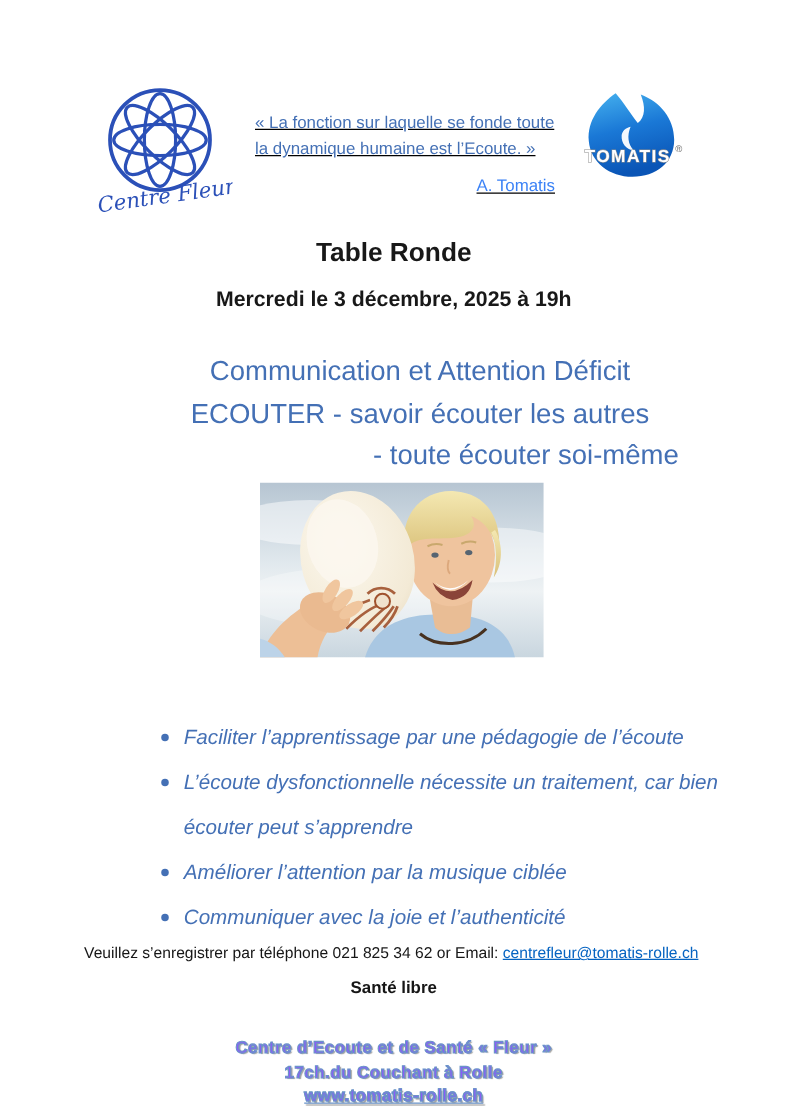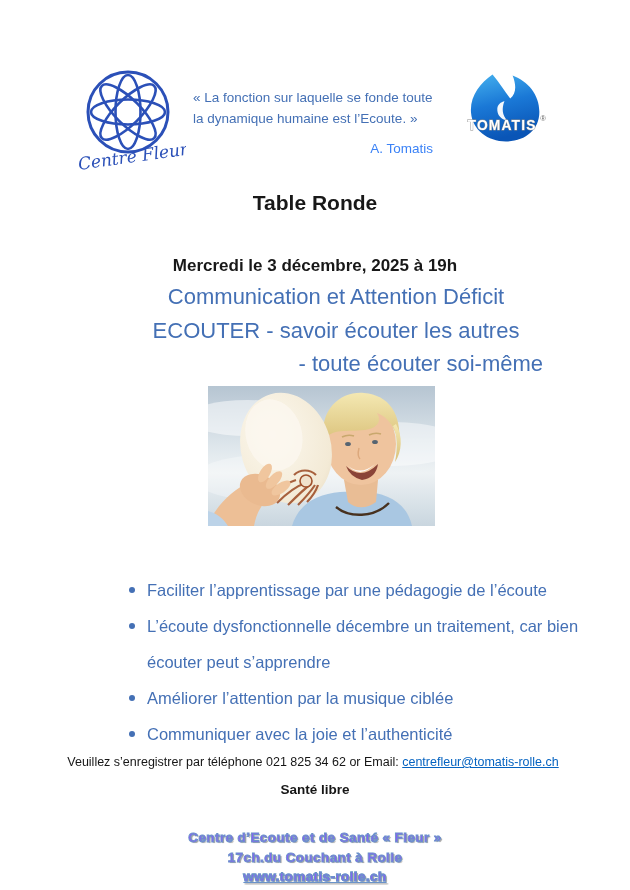--- a/index.html
+++ b/index.html
@@ -6,51 +6,52 @@
   .page{
     position:relative;
     width:630px;height:890px;
     background:#ffffff;
     font-family:"Liberation Sans",sans-serif;
     overflow:hidden;
   }
   
   .logo-left{position:absolute;left:74px;top:68px;width:112px;height:104px;}
   .quote-block{
-    position:absolute;left:193px;top:87px;width:248px;
+    position:absolute;left:204px;top:87px;width:248px;
     color:#46面b5;
+    text-decoration:underline;
   }
   .quote-line{font-size:13.5px;line-height:21px;color:#4470b5;text-align:left;}
   .quote-attr{font-size:13.5px;color:#3b82f6;text-align:right;padding-right:8px;margin-top:12px;}
   .logo-right{position:absolute;left:461px;top:69px;width:86px;height:78px;}
   
   .title{
     position:absolute;left:0;right:0;top:191px;text-align:center;
     font-size:21px;font-weight:700;color:#181818;
   }
   .date{
     position:absolute;left:0;right:0;top:230px;text-align:center;
-    font-size:17px;font-weight:700;color:#181818;margin-top:26px;
+    font-size:17px;font-weight:700;color:#181818;
   }
   .heading{
     position:absolute;left:125px;top:280px;width:422px;
     font-size:22px;line-height:33.5px;color:#4470b5;
   }
   .heading .h-line{text-align:center;}
   .heading .h-line.last{text-align:right;padding-right:4px;}
   
   .photo{
     position:absolute;left:208px;top:386px;width:227px;height:140px;
   }
   .photo svg{display:block;}
   
   .bullets{
     position:absolute;left:126px;top:572px;width:458px;
     margin:0;padding:0;list-style:none;
-    color:#4470b5;font-size:16.5px;line-height:36px;
+    color:#4470b5;font-size:16.5px;line-height:36px;font-style:italic;
   }
   .bullets li{position:relative;padding-left:21px;}
   .bullets li::before{
     content:"";position:absolute;left:3px;top:15px;width:6px;height:6px;
     border-radius:50%;background:#4470b5;
   }
   
   .register{
     position:absolute;left:0;right:4px;top:755px;text-align:center;
     font-size:12.5px;color:#161616;
@@ -183,21 +184,21 @@
       <path d="M0 140 L20 140 C15 132 8 127 0 125 Z" fill="#bcd3e8"></path>
       <ellipse cx="52" cy="104" rx="21" ry="15" transform="rotate(24 52 104)" fill="#eaba90"></ellipse>
       <ellipse cx="57" cy="87" rx="5" ry="10.5" transform="rotate(32 57 87)" fill="#f0c69e"></ellipse>
       <ellipse cx="66" cy="94" rx="5" ry="11" transform="rotate(42 66 94)" fill="#f0c69e"></ellipse>
       <ellipse cx="73" cy="102" rx="5" ry="11" transform="rotate(56 73 102)" fill="#f0c69e"></ellipse>
     </svg>
   </div>
 
   <ul class="bullets">
     <li>Faciliter l’apprentissage par une pédagogie de l’écoute</li>
-    <li>L’écoute dysfonctionnelle décembre un traitement, car bien écouter peut s’apprendre</li>
+    <li>L’écoute dysfonctionnelle nécessite un traitement, car bien écouter peut s’apprendre</li>
     <li>Améliorer l’attention par la musique ciblée</li>
     <li>Communiquer avec la joie et l’authenticité</li>
   </ul>
 
   <div class="register"><span>Veuillez s’enregistrer par téléphone 021 825 34 62 or Email: </span><a>centrefleur@tomatis-rolle.ch</a></div>
 
   <div class="entry">Santé libre</div>
 
   <div class="footer">
     <div class="emboss">Centre d’Ecoute et de Santé « Fleur »</div>

